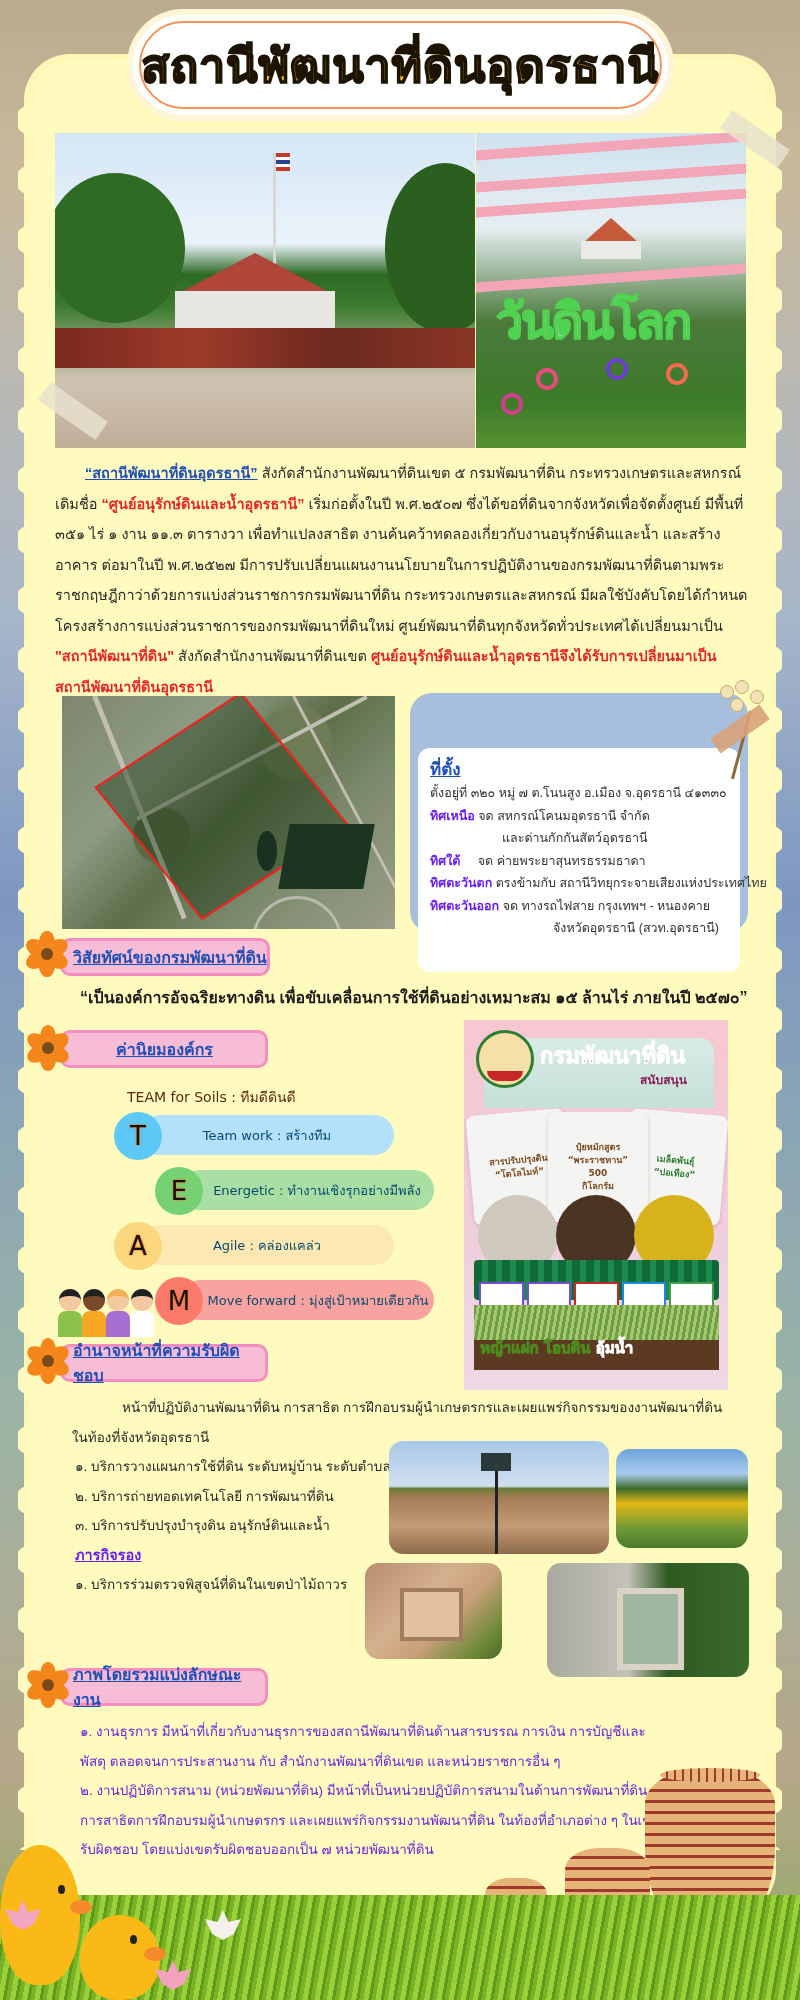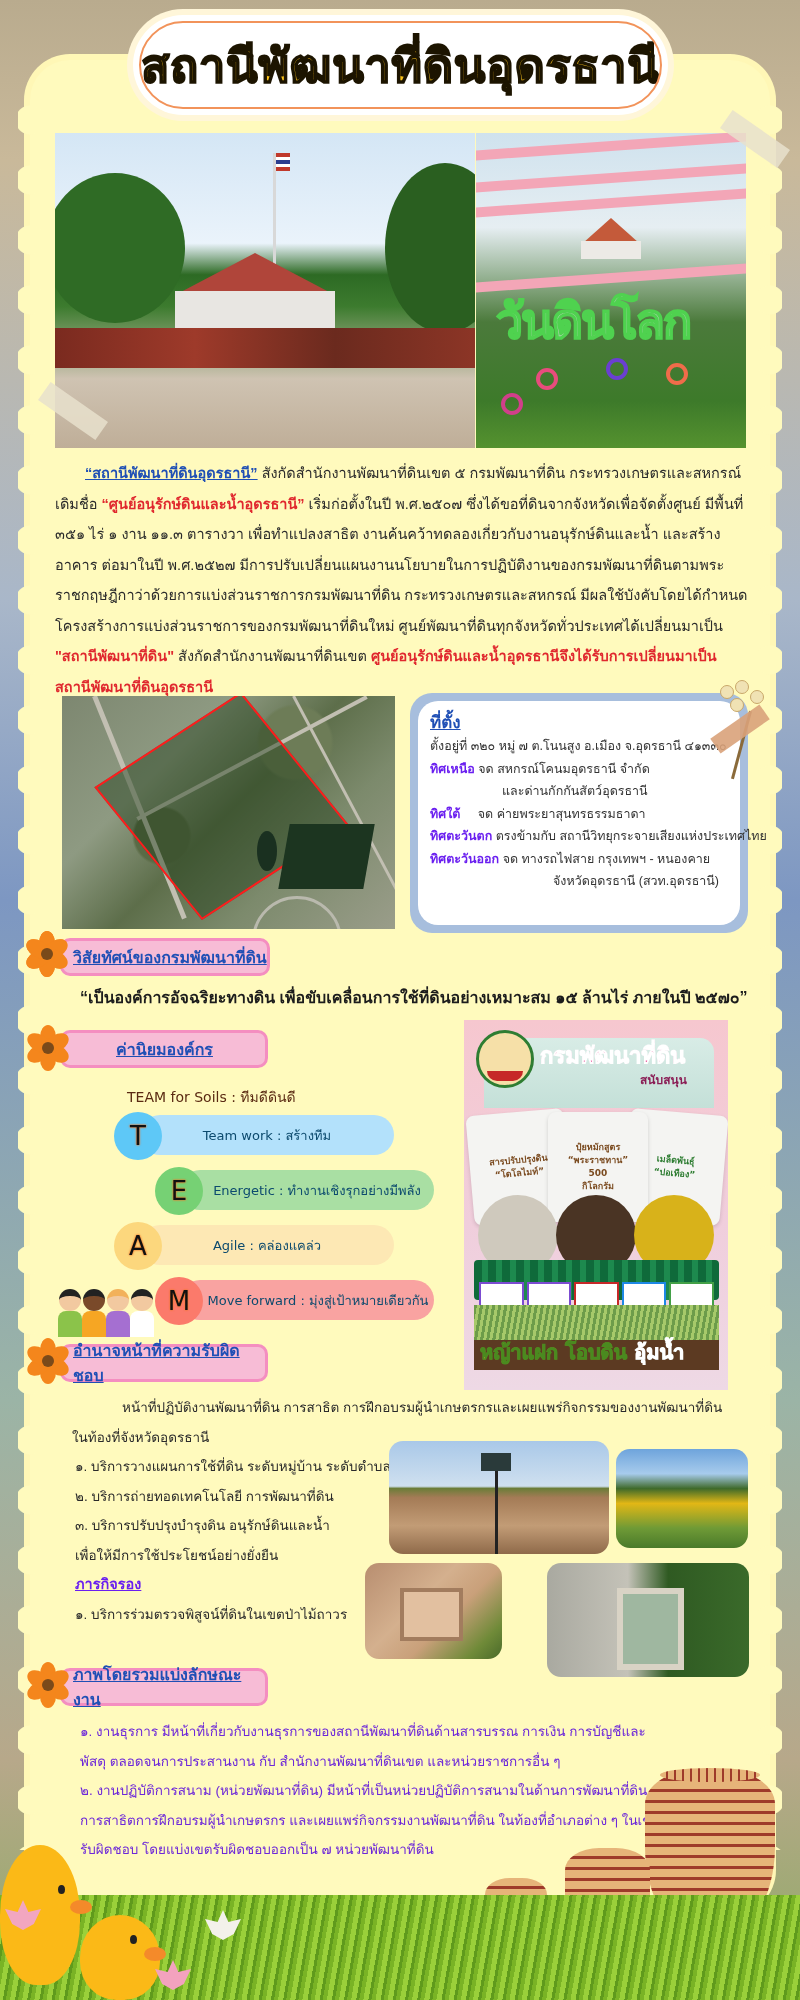--- a/index.html
+++ b/index.html
@@ -106,22 +106,22 @@
     transform-origin: center;
   }
   .map .circle { position: absolute; left: 190px; top: 200px; width: 90px; height: 90px; border-radius: 50%; border: 3px solid #b9b9ad; }
 
   
   .loc-box {
     position: absolute; left: 410px; top: 693px; width: 338px; height: 240px;
     background: #a7bedd; border-radius: 22px; padding: 8px;
   }
   .loc-inner {
-    width: 100%; height: 100%; background: #ffffff; border-radius: 20px; padding: 10px 12px;
-    font-family: "Liberation Sans", sans-serif; font-size: 12.5px; line-height: 22.5px; color: #333;
+    width: 100%; height: 100%; background: #ffffff; border-radius: 12px; padding: 10px 12px;
+    font-family: "Liberation Sans", sans-serif; font-size: 12.5px; line-height: 22.5px; color: #333; margin-top: 47px;
   }
   .loc-title { font-size: 17px; font-weight: bold; color: #1f4fb5; text-decoration: underline; line-height: 24px; }
   .dir { color: #6a1ff0; font-weight: bold; }
   .indent1 { padding-left: 72px; }
   .indent2 { padding-left: 123px; }
 
   
   .flower-dried { position: absolute; left: 700px; top: 680px; width: 80px; height: 100px; }
   .flower-dried .bloom { position: absolute; width: 14px; height: 14px; border-radius: 50%; background: #f0e2b4; border: 1px solid #c9a86a; }
   .flower-dried .stem { position: absolute; left: 40px; top: 30px; width: 3px; height: 70px; background: #8a6a3a; transform: rotate(15deg); }
@@ -193,21 +193,21 @@
     box-shadow: 0 2px 4px rgba(0,0,0,.15);
   }
   .bag.green { color: #2e7d32; }
   .soil-circle { position: absolute; top: 175px; width: 80px; height: 80px; border-radius: 50%; }
   .bottles { position: absolute; left: 10px; top: 240px; width: 245px; height: 40px; background: repeating-linear-gradient(90deg, #0f6a3a 0 8px, #1d8a4e 8px 14px); border-radius: 4px; }
   .packs { position: absolute; left: 15px; top: 262px; width: 235px; height: 30px; display: flex; gap: 3px; }
   .packs i { flex: 1; background: #fff; border: 2px solid #7b4bd1; }
   .grass { position: absolute; left: 10px; top: 285px; width: 245px; height: 40px; background: repeating-linear-gradient(100deg, #6d9c4a 0 3px, #a6c96a 3px 6px); }
   .poster-soil { position: absolute; left: 10px; top: 320px; width: 245px; height: 30px; background: #5c3a22; }
   .poster-slogan {
-    position: absolute; left: 16px; top: 316px; font-family: "DejaVu Sans", sans-serif; font-weight: bold; font-size: 20px;
+    position: absolute; left: 16px; top: 316px; font-family: "DejaVu Sans", sans-serif; font-weight: bold; font-size: 15px;
     color: #f5a623; -webkit-text-stroke: 1px #4a8a1f;
   }
   .poster-slogan .cyan { color: #2bc3e0; -webkit-text-stroke: 1px #ffffff; }
 
   
   .duty-para {
     position: absolute; left: 72px; top: 1393px; width: 660px;
     font-family: "Liberation Sans", sans-serif; font-size: 13.5px; line-height: 30px; color: #2b2b2b;
   }
   .duty-para p { text-indent: 50px; }
@@ -446,21 +446,20 @@
     <b></b>
 </div>
 <div class="duty-para">
   <p>หน้าที่ปฏิบัติงานพัฒนาที่ดิน การสาธิต การฝึกอบรมผู้นำเกษตรกรและเผยแพร่กิจกรรมของงานพัฒนาที่ดิน ในท้องที่จังหวัดอุดรธานี</p>
 </div>
 
 <div class="missions">
   <div style="white-space:nowrap">๑. บริการวางแผนการใช้ที่ดิน ระดับหมู่บ้าน ระดับตำบล</div>
   <div>๒. บริการถ่ายทอดเทคโนโลยี การพัฒนาที่ดิน</div>
   <div>๓. บริการปรับปรุงบำรุงดิน อนุรักษ์ดินและน้ำ</div>
-  <div>เพื่อให้มีการใช้ประโยชน์อย่างยั่งยืน</div>
   <div class="mission-head">ภารกิจรอง</div>
   <div style="white-space:nowrap">๑. บริการร่วมตรวจพิสูจน์ที่ดินในเขตป่าไม้ถาวร</div>
 </div>
 
 <div class="fphoto fp1">
     <div class="sign"></div>
     <div class="post"></div>
   </div>
 <div class="fphoto fp2"></div>
 <div class="fphoto fp3"></div>

